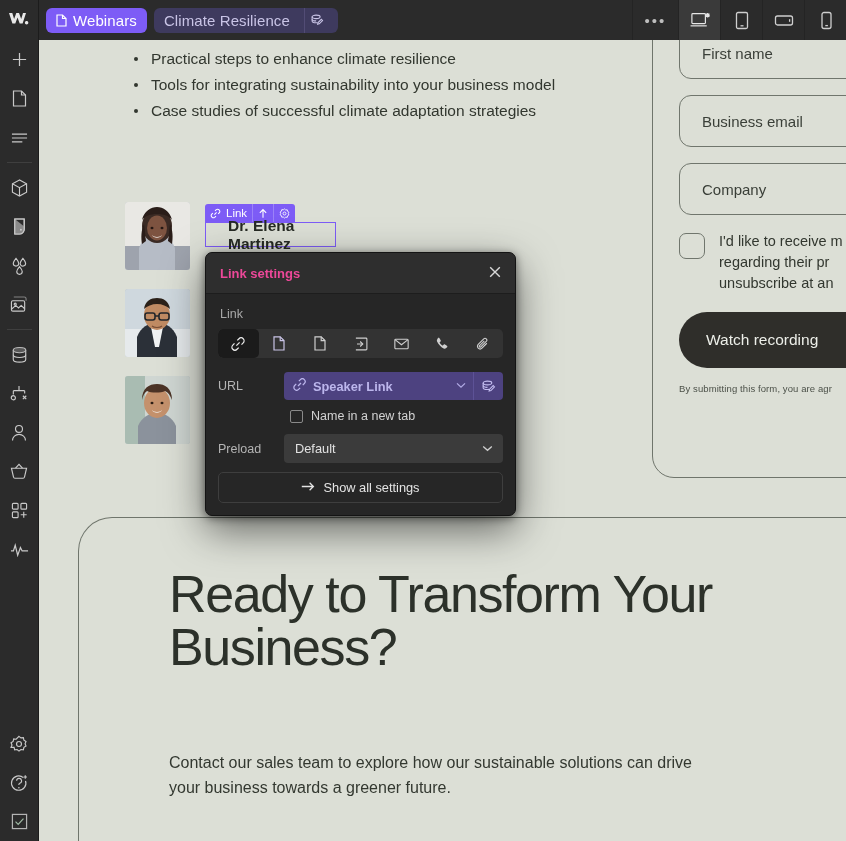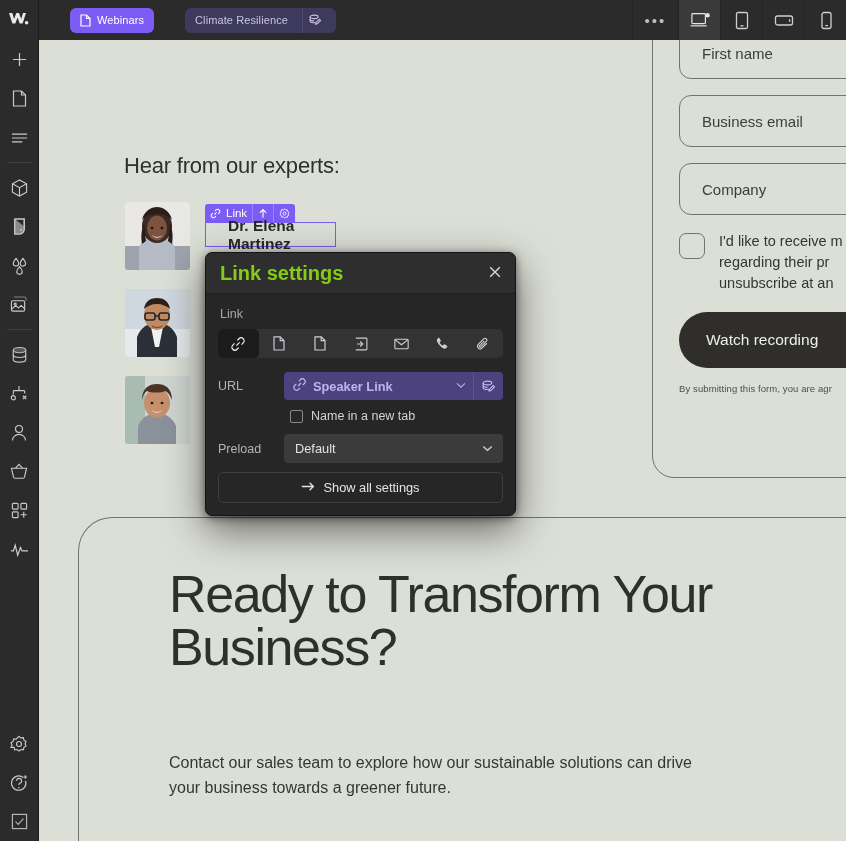--- a/index.html
+++ b/index.html
@@ -19,23 +19,22 @@
     z-index: 40;
   }
   .wf-logo {
     width: 39px; height: 40px; display: flex; align-items: center; justify-content: center;
     background: #2b2b2b; border-right: 1px solid #1c1c1c;
   }
   .wf-logo svg { display: block; }
   .tabstrip { display: flex; align-items: center; gap: 7px; padding-left: 7px; flex: 1; }
   .tab {
     height: 25px; border-radius: 6px; display: flex; align-items: center;
-    padding: 0 10px; gap: 6px; font-size: 11px; color: #fff; cursor: default;
+    padding: 0 10px; gap: 6px; font-size: 15px; color: #fff; cursor: default;
     white-space: nowrap;
-    margin-left: 24px;
   }
   .tab.primary { background: #7d5cf6; }
   .tab.secondary { background: #3e3a5e; color: #c9c4e6; padding-right: 8px; }
   .tab .tab-label { letter-spacing: .1px; }
   .tab .tab-cms {
     display: flex; align-items: center; justify-content: center;
     width: 26px; height: 25px; border-left: 1px solid #524c75;
     margin-left: 8px; border-radius: 0 6px 6px 0;
   }
   .tab-icon { display: flex; align-items: center; }
@@ -160,21 +159,21 @@
     width: 311px; border-radius: 7px; overflow: hidden;
     background: #262626; z-index: 60;
     box-shadow: 0 14px 40px rgba(0,0,0,.55), 0 2px 8px rgba(0,0,0,.5);
     border: 1px solid #141414;
   }
   .dlg-head {
     height: 41px; background: #2e2e2e; border-bottom: 1px solid #1d1d1d;
     display: flex; align-items: center; justify-content: space-between;
     padding: 0 13px 0 14px;
   }
-  .dlg-title { font-size: 20px; font-weight: bold; color: #84cc16; }
+  .dlg-title { font-size: 13px; font-weight: bold; color: #ec4899; }
   .dlg-close { color: #d6d6d6; font-size: 15px; line-height: 1; cursor: default; }
   .dlg-body { padding: 11px 12px 12px 12px; }
   .dlg-sublabel { font-size: 12.5px; color: #a9a9a9; margin: 2px 0 8px 2px; }
 
   .seg {
     display: flex; background: #333333; border-radius: 5px; overflow: hidden;
     height: 29px; margin-bottom: 14px;
   }
   .seg-item {
     flex: 1; display: flex; align-items: center; justify-content: center;
@@ -400,22 +399,26 @@
         <svg width="17" height="17" viewBox="0 0 18 18" fill="none" stroke="#9fb9a4" stroke-width="1.3">
           <rect x="1.5" y="1.5" width="15" height="15" stroke="#b4b4b4"></rect>
           <path d="M4.8 9.2l2.8 2.8 5.6-6"></path>
         </svg>
       </div>
     </div>
   </div>
 
   <div class="canvas">
 
-
-    <div class="experts-title">Hear from our experts:</div>
+    <ul class="bullets">
+      <li>Practical steps to enhance climate resilience</li>
+      <li>Tools for integrating sustainability into your business model</li>
+      <li>Case studies of successful climate adaptation strategies</li>
+    </ul>
+
 
     <div class="speakers">
       <div class="speaker-row">
         <div class="avatar">
           <svg viewBox="0 0 65 68" preserveAspectRatio="xMidYMid slice">
             <rect width="65" height="68" fill="#e9e8e4"></rect>
             <rect y="44" width="65" height="24" fill="#9ea3ad"></rect>
             <path d="M14 46c4-10 10-14 18-14s14 4 18 14v22H14z" fill="#b6bcc6"></path>
             <ellipse cx="32" cy="24" rx="15" ry="17" fill="#3a2a24"></ellipse>
             <ellipse cx="32" cy="26" rx="10" ry="12.5" fill="#7d5340"></ellipse>

